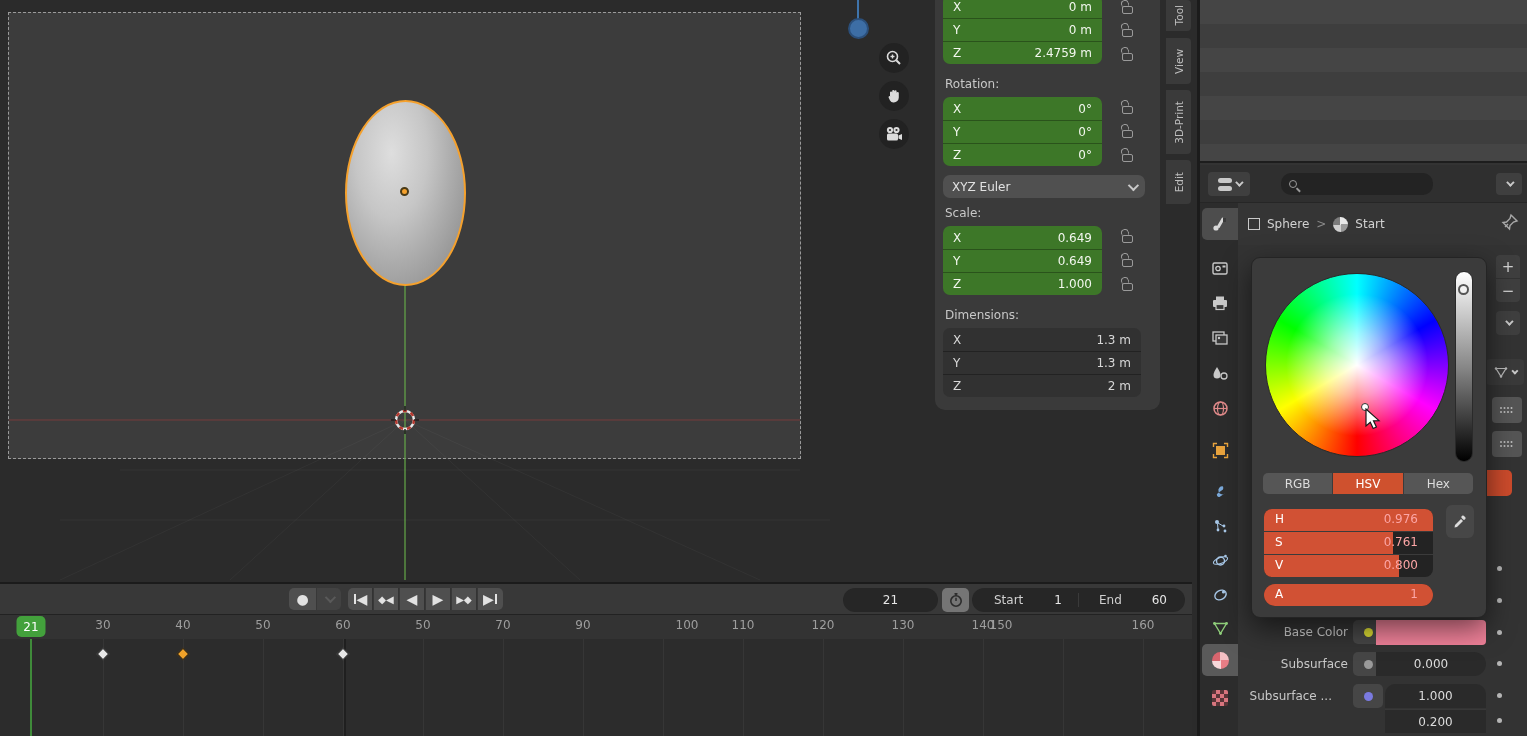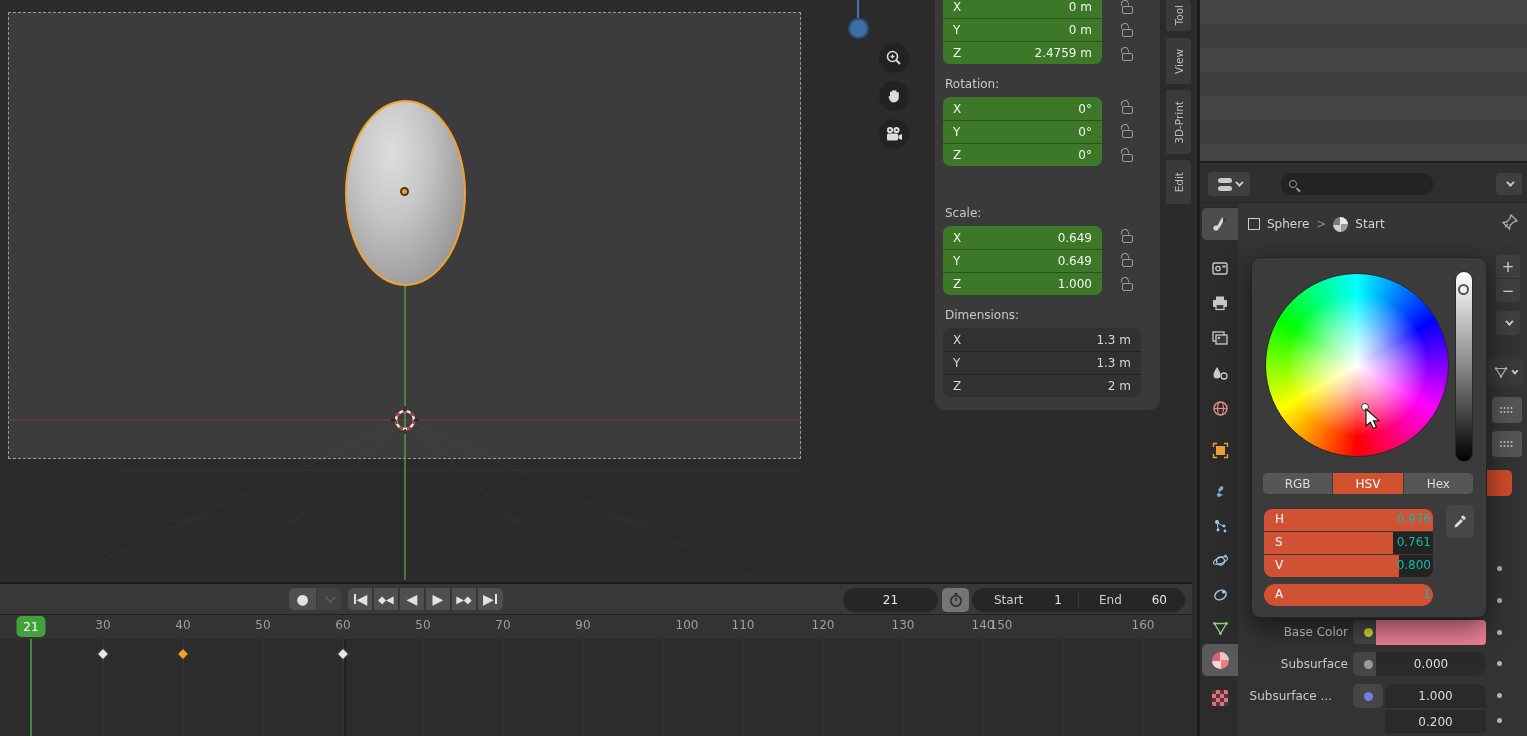--- a/index.html
+++ b/index.html
@@ -113,21 +113,21 @@
   .vslider { left:255px; top:271px; width:18px; height:191px; border-radius:9px;
              background:linear-gradient(180deg,#ffffff 0%,#888 50%,#000 100%); border:1px solid #2a2a2a; }
   .vhandle { left:258px; top:284px; width:11px; height:11px; border-radius:50%;
              background:#f2f2f2; border:2px solid #555; }
   .seg { height:21px; display:flex; align-items:center; justify-content:center; font-size:12px;
          background:#565656; color:#dcdcdc; }
   .seg.on { color:#fff; }
   .slider { left:64px; width:169px; height:22px; background:#232323; overflow:hidden; position:absolute; }
   .slider .fill { position:absolute; left:0; top:0; height:100%; }
   .slider .lab { position:absolute; left:11px; top:3px; color:#fff; }
-  .slider .val { position:absolute; right:2px; top:3px; color:#14b8a6; }
+  .slider .val { position:absolute; right:15px; top:3px; color:#fca5a5; }
   .eyedrop { left:246px; top:505px; width:28px; height:33px; background:#474747; border-radius:6px;
              display:flex; align-items:center; justify-content:center; }
   .cursor-arrow { left:1364px; top:408px; }
 
   svg { display:block; }
 </style>
 </head>
 <body>
 
 <div class="stage">
@@ -221,20 +221,24 @@
         </div>
       <div class="frow">
           <span>Z</span>
           <span>0°</span>
         </div>
     </div>
     <div class="abs lock" style="top:106px"></div>
     <div class="abs lock" style="top:130px"></div>
     <div class="abs lock" style="top:154px"></div>
 
+    <div class="abs dropdown" style="top:175px">
+      <span>XYZ Euler</span>
+      <span class="chev"></span>
+    </div>
 
     <div class="abs plabel" style="top:206px">Scale:</div>
     <div class="abs fgroup green-rows" style="top:226px">
       <div class="frow">
           <span>X</span>
           <span>0.649</span>
         </div>
       <div class="frow">
           <span>Y</span>
           <span>0.649</span>

